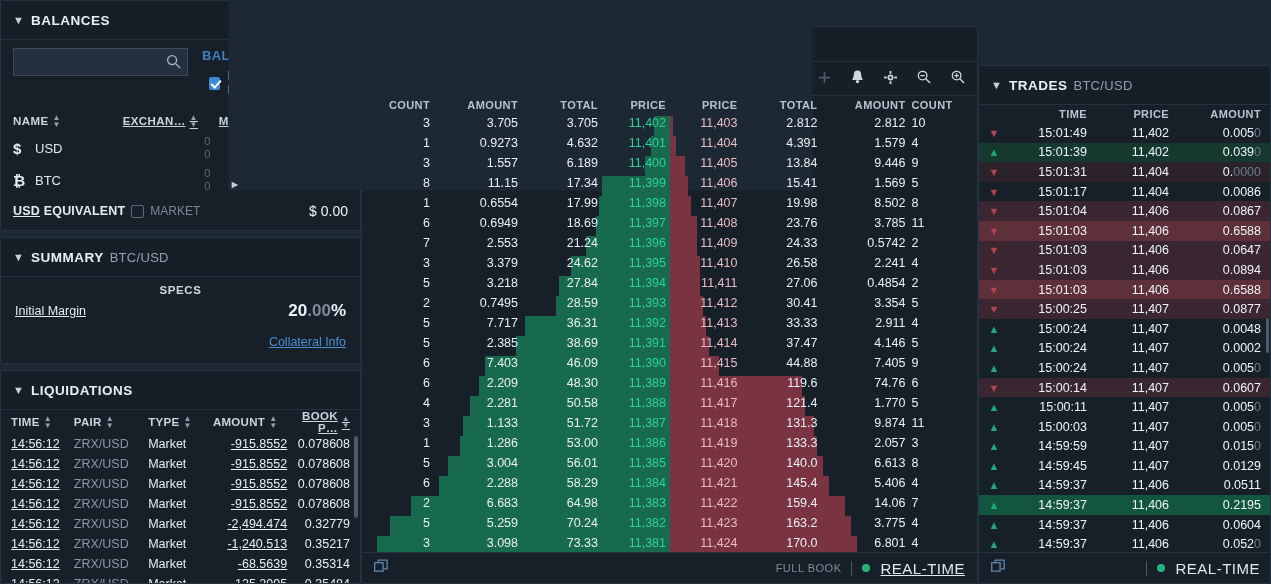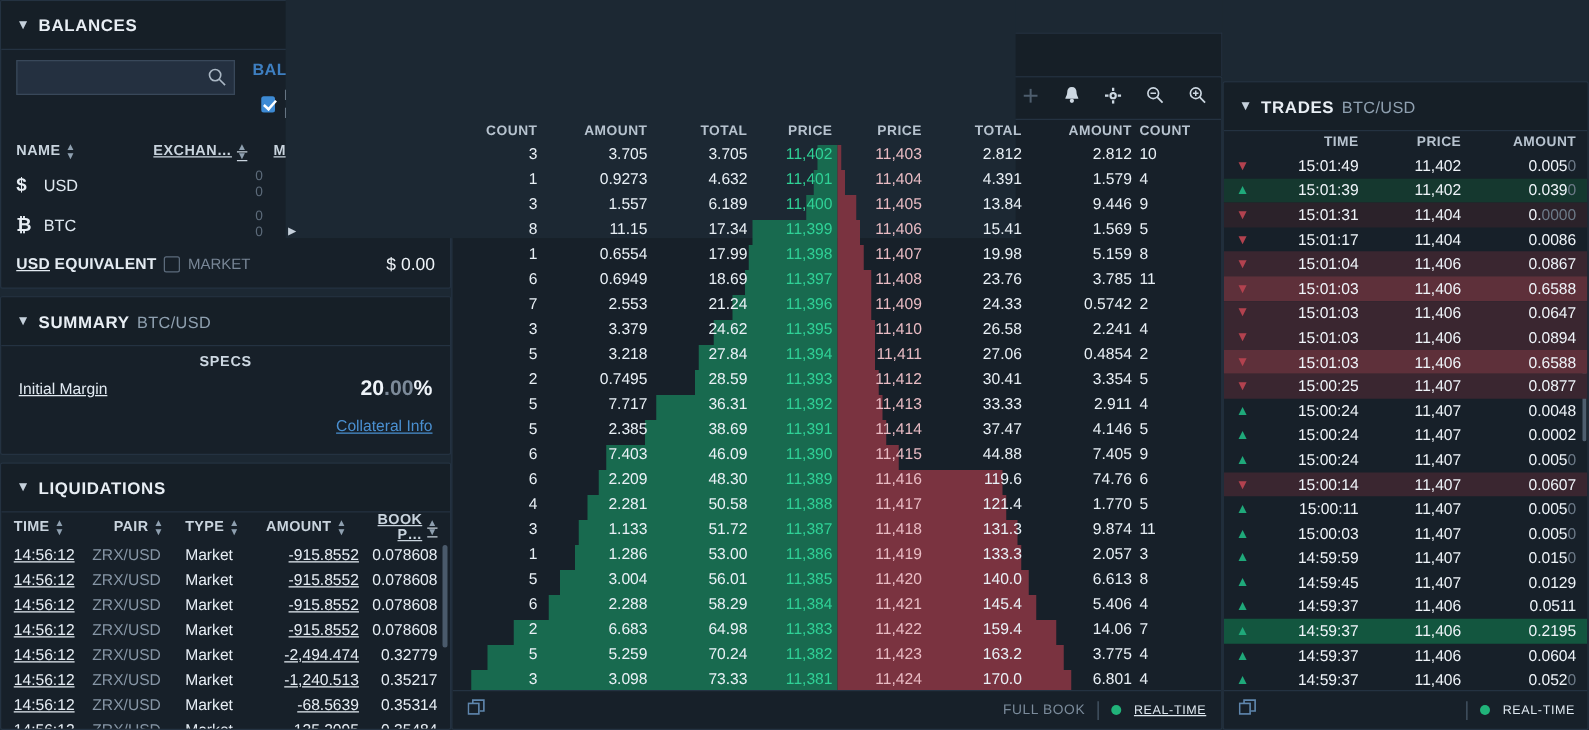--- a/index.html
+++ b/index.html
@@ -84,21 +84,21 @@
 
   
   .liq { flex: 1; margin-top: 6px; display: flex; flex-direction: column; overflow:hidden;}
   .liq-table { flex: 1; overflow: hidden; position: relative;}
   .liq-hrow { display: flex; align-items: center; height: 24px; padding: 0 10px; }
   .liq-h { color: #c9d4de; font-size: 11.5px; font-weight: bold; letter-spacing: .3px; display:flex; align-items:center;}
   .liq-h.u { text-decoration: underline; }
   .liq-row { display: flex; align-items: center; height: 20px; padding: 0 10px; }
   .liq-c { font-size: 12.5px; color: #e7eef5; }
   .c-time { width: 66px; text-decoration: underline; }
-  .c-pair { width: 78px; color: #8796a6; justify-content: center; }
+  .c-pair { width: 78px; color: #8796a6; }
   .c-type { width: 68px; }
   .c-amt  { width: 78px; text-align: right; text-decoration: underline; }
   .c-base { width: 66px; text-align: right; }
   .liq-scroll { position:absolute; right:2px; top:26px; width:4px; height:82px; background:#4a5a6b; border-radius:2px;}
 
   
   .center { width: 617px; height: 584px; display: flex; flex-direction: column; background:#1c2833; }
   .topstrip { height: 26px; display: flex; align-items: center; padding-left: 16px; background:#1c2833;}
   .ordhist { height: 35px; display: flex; align-items: center; padding: 0 12px; background: #161f27; border: 1px solid #243241; border-bottom:none;}
   .funnel { margin-left: 8px; }
@@ -121,21 +121,21 @@
   .w-cnt { width: 68px; }
   .w-amt { width: 88px; }
   .w-tot { width: 80px; }
   .w-prc { width: 68px; }
 
   .ob-foot { height: 31px; display: flex; align-items: center; padding: 0 12px; border-top:1px solid #243241;}
   .foot-right { margin-left: auto; display: flex; align-items: center; gap: 10px; }
   .fullbook { color: #7b8b9b; font-size: 11px; letter-spacing: .5px; }
   .vdiv { width: 1px; height: 15px; background: #4a5a6b; }
   .dot { width: 8px; height: 8px; border-radius: 50%; background: #21b37a; }
-  .realtime { color: #dfe8f0; font-size: 10px; letter-spacing: .5px; text-decoration: underline; }
+  .realtime { color: #dfe8f0; font-size: 15px; letter-spacing: .5px; text-decoration: underline; }
   .realtime.nou { text-decoration: none; }
 
   
   .right { width: 293px; height: 584px; display: flex; flex-direction: column; background:#1c2833;}
   .trades { flex: 1; display: flex; flex-direction: column; overflow:hidden; margin-top:65px;}
   .tr-cols { display: flex; height: 18px; align-items: center; padding: 0 8px 0 4px; }
   .tr-col { color: #b7c3cf; font-size: 11px; font-weight: bold; letter-spacing: .4px; text-align: right; }
   .tr-rows { flex: 1; overflow: hidden; position: relative; }
   .tr-row { display: flex; align-items: center; height: 19.6px; padding: 0 8px 0 4px; position:relative;}
   .tr-row.hl-buy { background: #13563f; }
@@ -540,21 +540,21 @@
               <span class="bar bid" style="width:23%"></span>
               <div class="ob-cell w-cnt">1</div>
               <div class="ob-cell w-amt">0.6554</div>
               <div class="ob-cell w-tot">17.99</div>
               <div class="ob-cell w-prc px-bid">11,398</div>
             </div>
             <div class="ob-half">
               <span class="bar ask" style="width:7%"></span>
               <div class="ob-cell w-prc px-ask" style="padding-left:14px">11,407</div>
               <div class="ob-cell w-tot">19.98</div>
-              <div class="ob-cell w-amt">5.159</div>
+              <div class="ob-cell w-amt">8.502</div>
               <div class="ob-cell w-cnt" style="text-align:left;padding-left:6px">8</div>
             </div>
           </div>
           <div class="ob-row">
             <div class="ob-half">
               <span class="bar bid" style="width:24%"></span>
               <div class="ob-cell w-cnt">6</div>
               <div class="ob-cell w-amt">0.6949</div>
               <div class="ob-cell w-tot">18.69</div>
               <div class="ob-cell w-prc px-bid">11,397</div>

